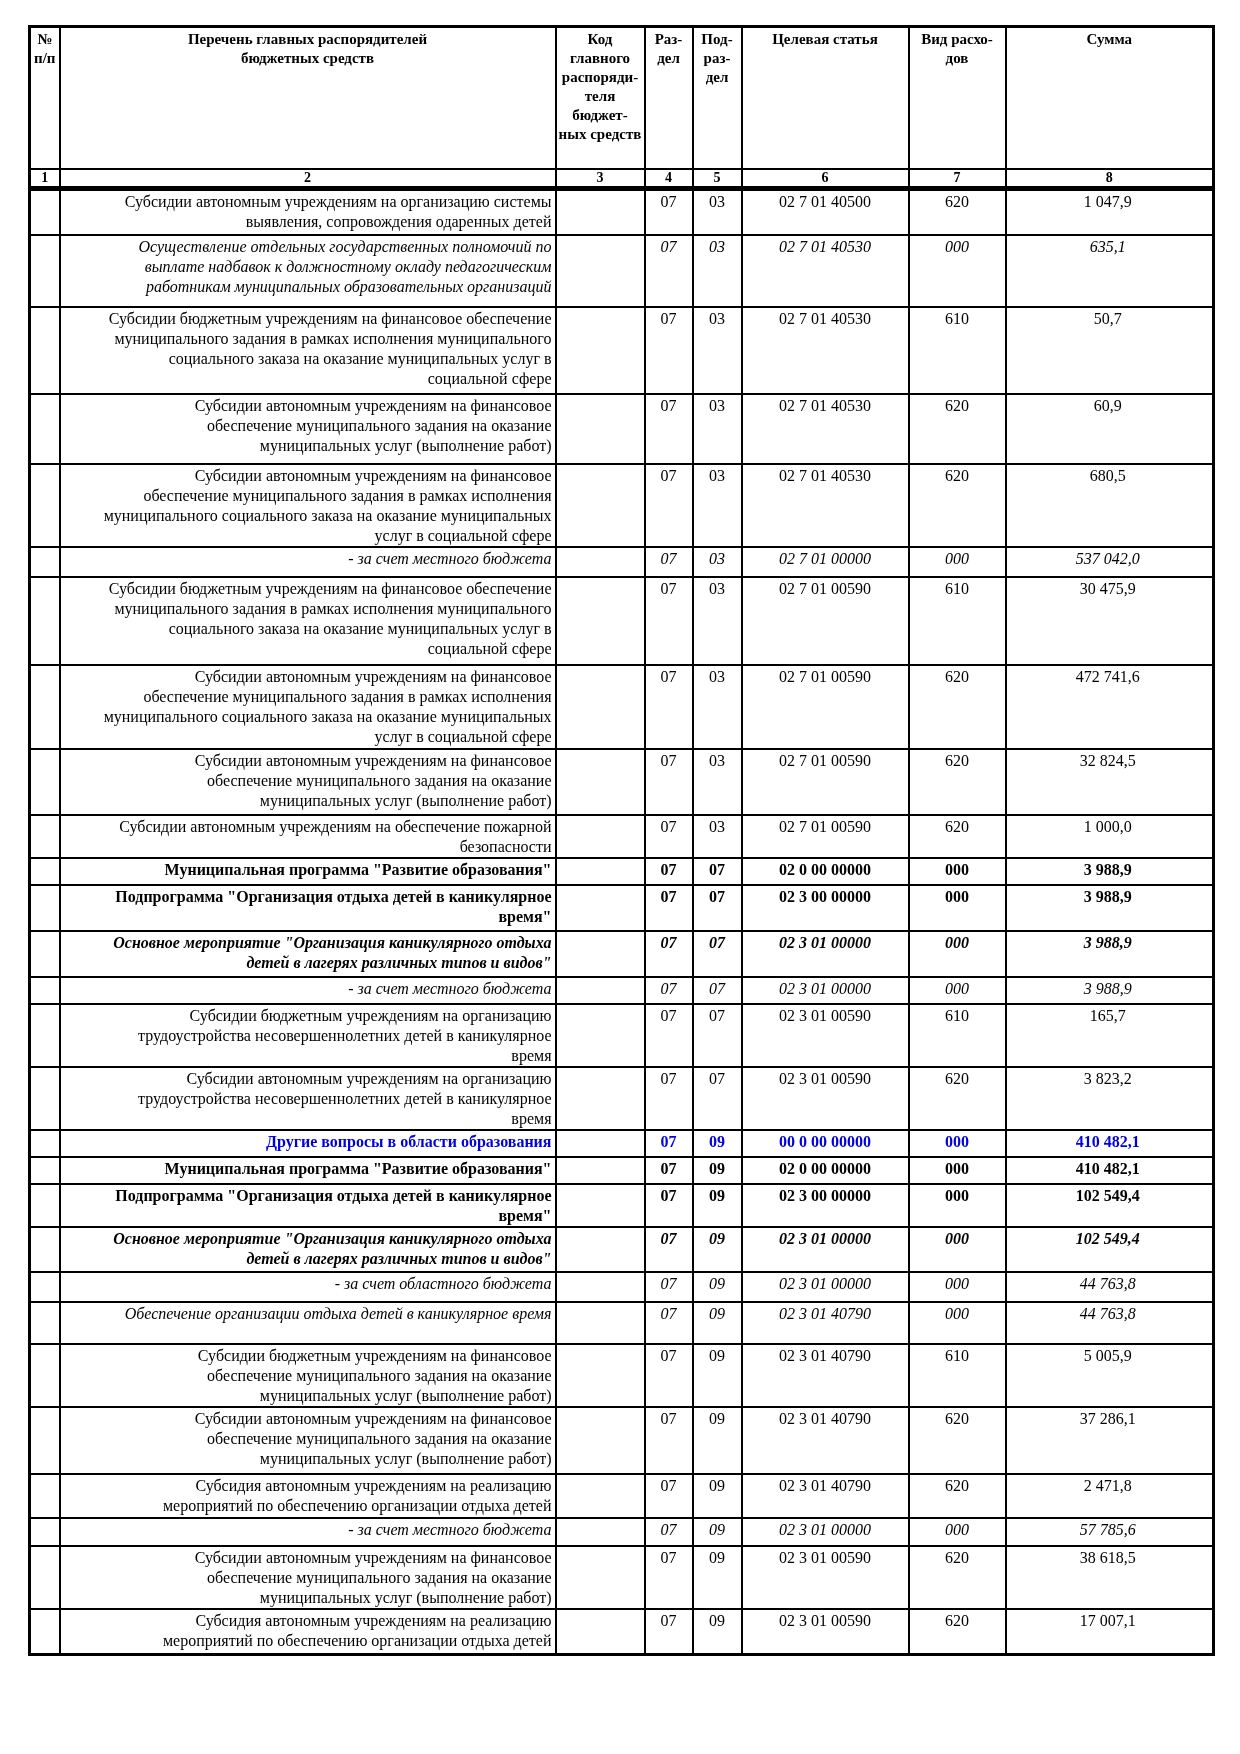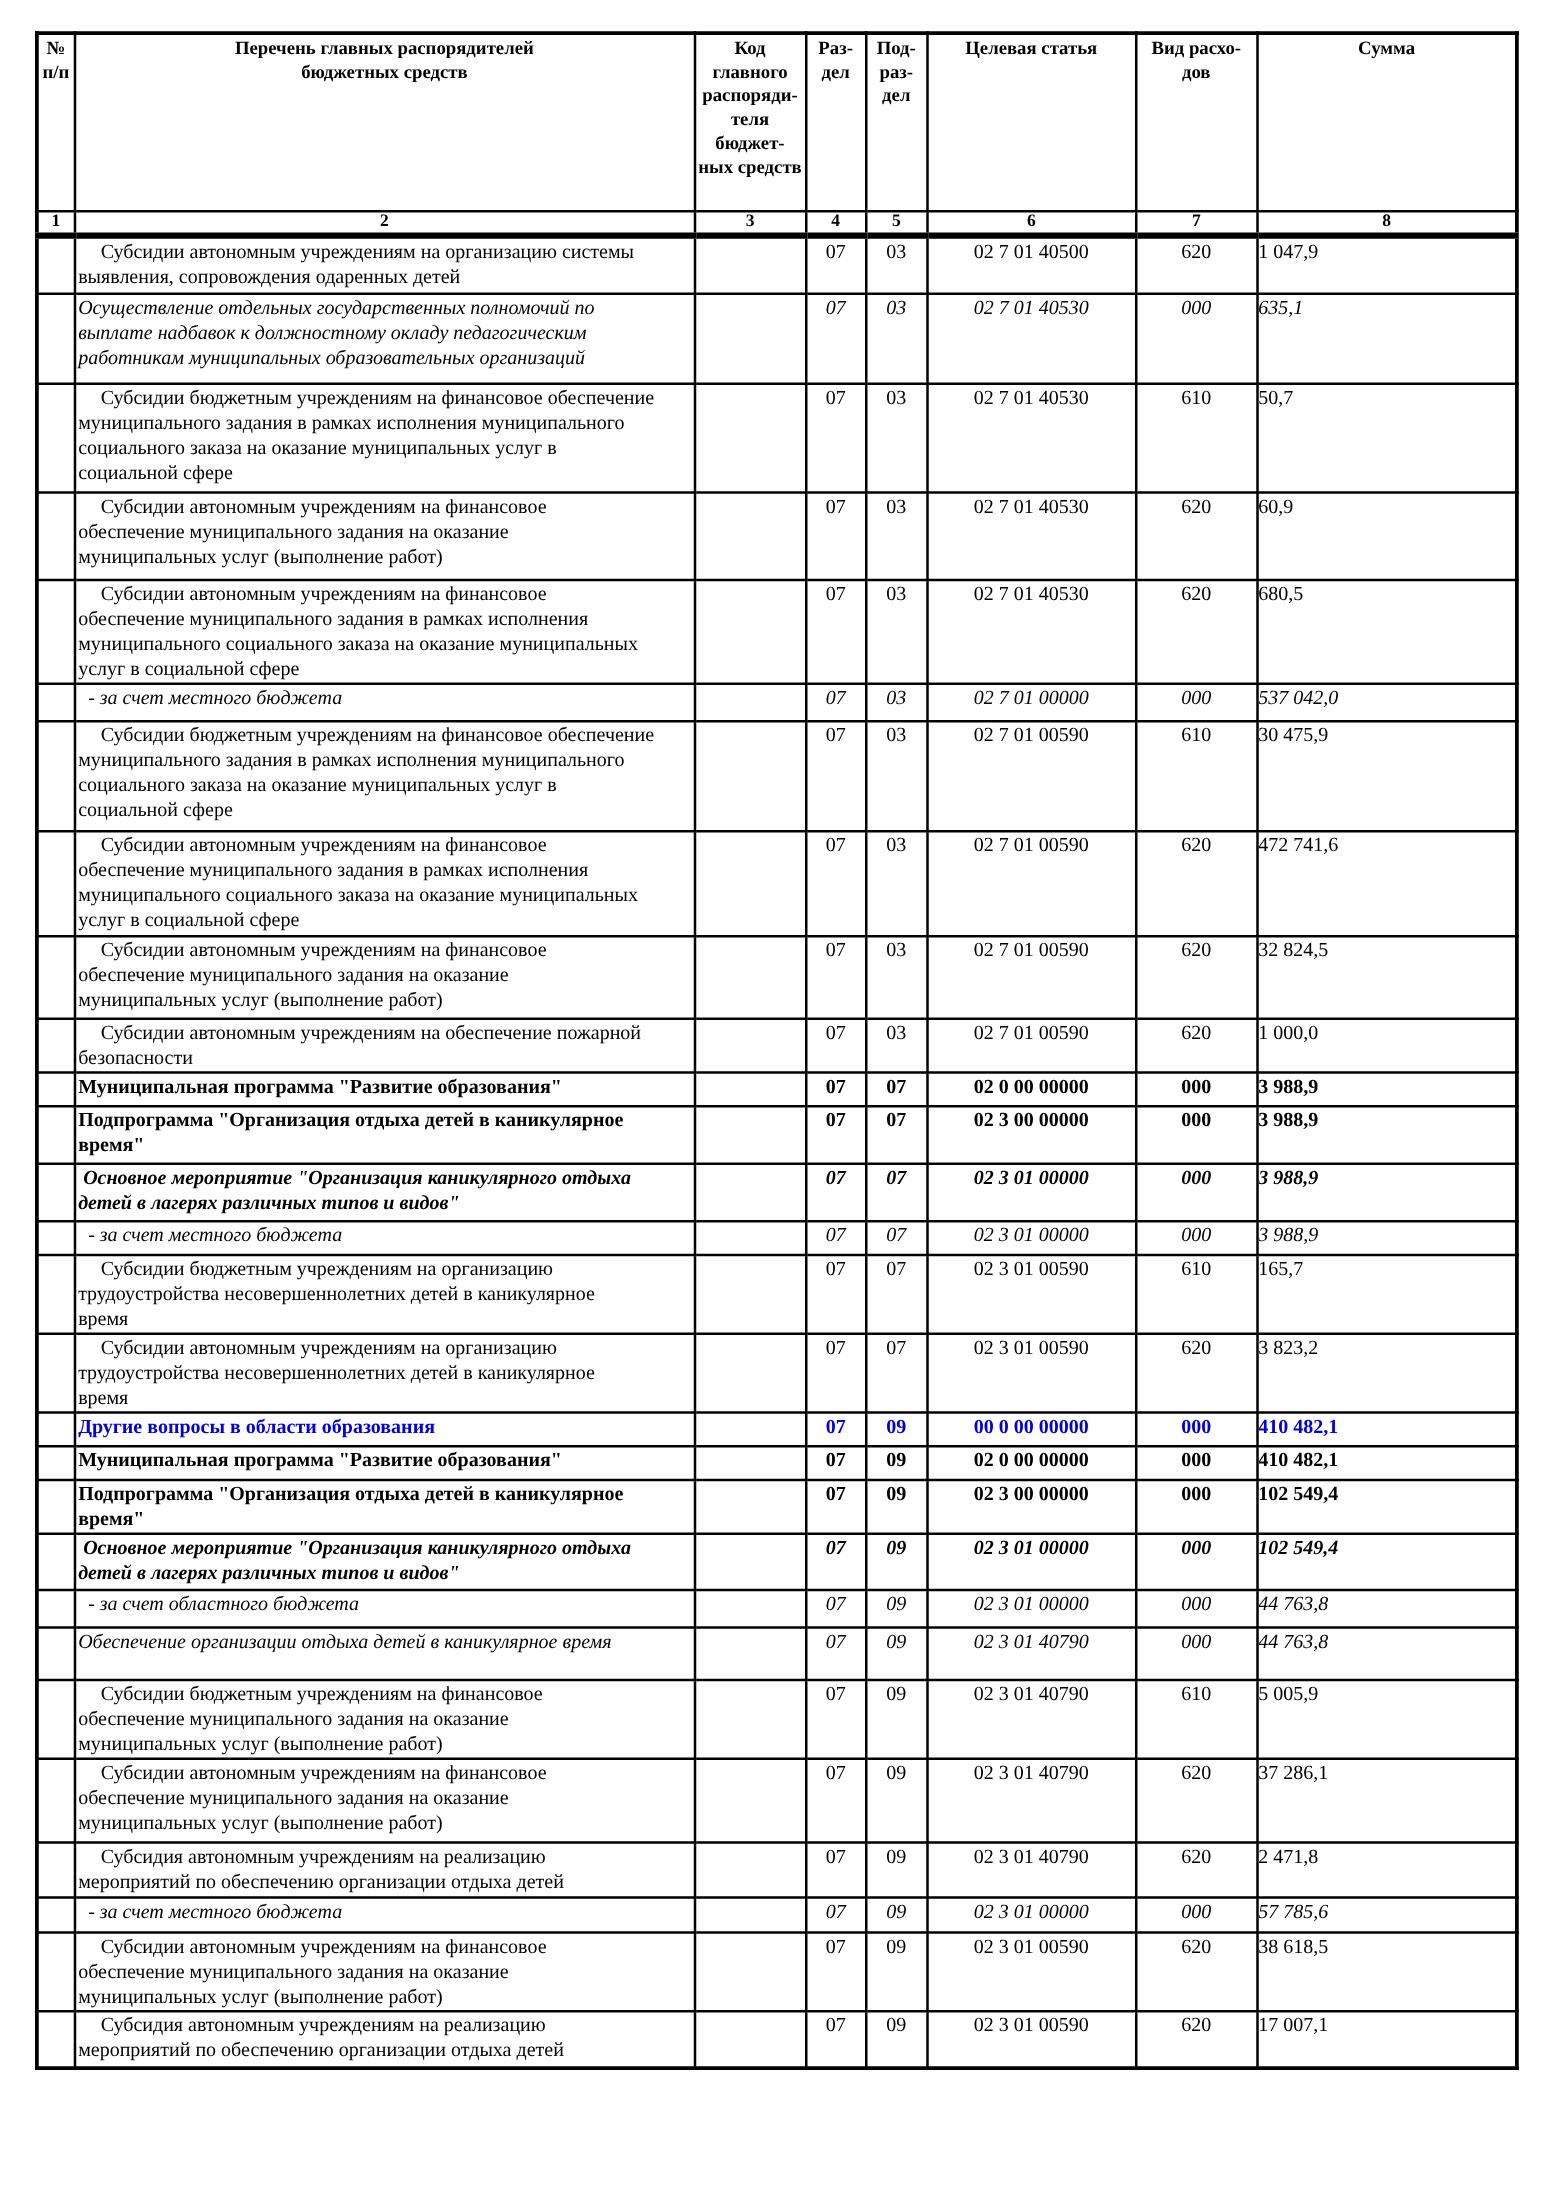--- a/index.html
+++ b/index.html
@@ -29,23 +29,23 @@
     font-weight: bold; font-size: 15px; line-height: 19px;
     text-align: center; white-space: pre-line; padding-top: 2px;
   }
   tr.index-row { height: 20px; }
   tr.index-row td {
     font-weight: bold; font-size: 14px; line-height: 16px;
     text-align: center;
     border-bottom: 5px solid var(--ink);
   }
   tbody.data td { font-size: 16px; line-height: 20px; }
-  td.c2 { text-align: left; padding: 1px 3px 0 2px; white-space: pre-line; }
+  td.c2 { text-align: right; padding: 1px 3px 0 2px; white-space: pre-line; }
   td.c4, td.c5, td.c6, td.c7 { text-align: center; padding-top: 1px; }
-  td.c8 { text-align: left; padding: 1px 3px 0 0; }
+  td.c8 { text-align: center; padding: 1px 3px 0 0; }
   .r-normal .c2 { text-indent: 18px; }
   .r-italic td { font-style: italic; }
   .r-italic-sub td { font-style: italic; }
   .r-italic-sub .c2 { text-indent: 8px; }
   .r-bold td { font-weight: bold; }
   .r-bold-italic td { font-weight: bold; font-style: italic; }
   .r-bold-italic .c2 { text-indent: 4px; }
   .r-section td { font-weight: bold; color: var(--section-blue); }
 </style>
 </head>

